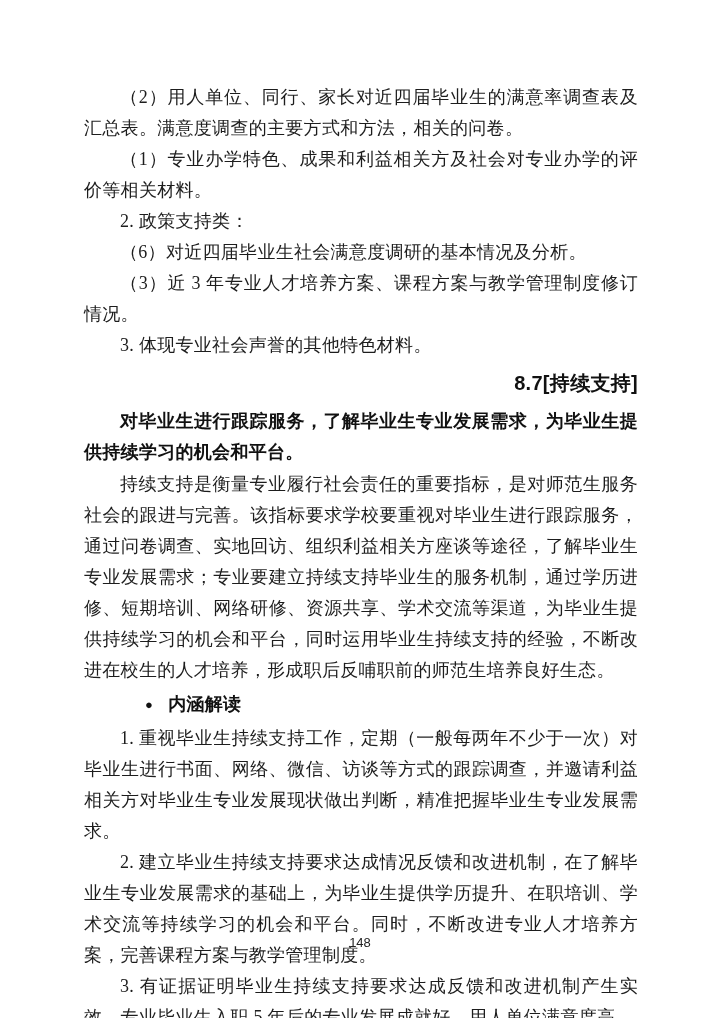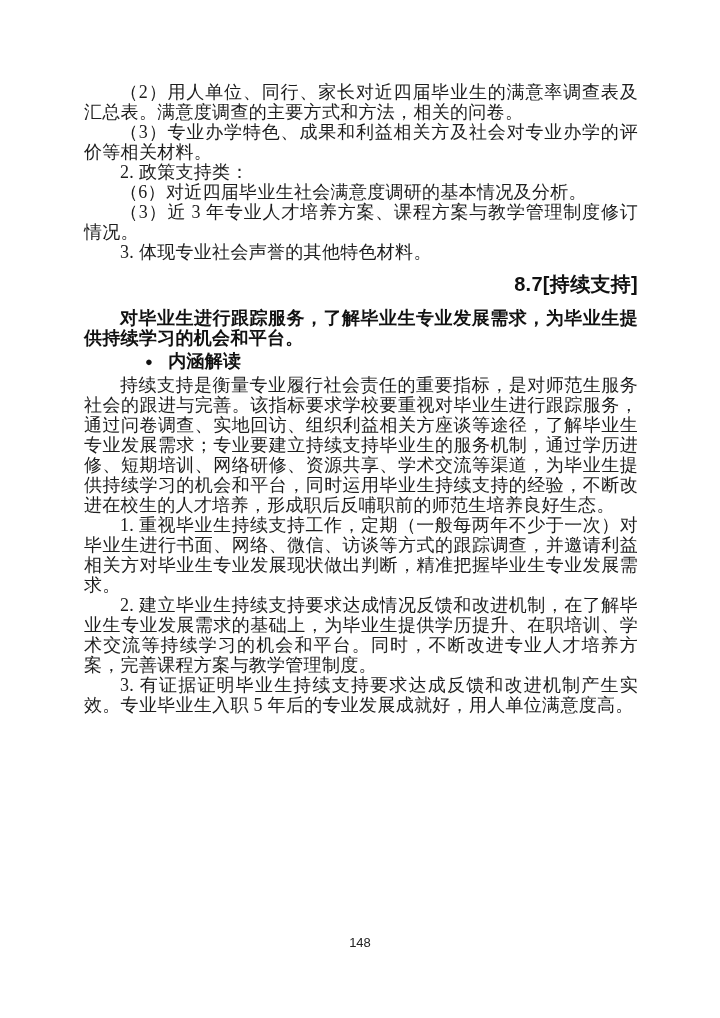--- a/index.html
+++ b/index.html
@@ -19,40 +19,40 @@
     position: absolute;
     left: 84px;
     top: 82px;
     width: 554px;
   }
   p.para {
     margin: 0;
     padding: 0;
     font-family: "Liberation Serif", "DejaVu Serif", serif;
     font-size: 18px;
-    line-height: 20px;
+    line-height: 31px;
     color: #1d1d1d;
     text-align: justify;
     letter-spacing: 0.3px;
   }
   p.para.body {
     text-indent: 2em;
   }
   p.para.heading {
     font-family: "Liberation Sans", "DejaVu Sans", sans-serif;
     font-weight: 700;
     font-size: 20px;
     line-height: 30px;
     text-indent: 54px;
     text-align: right;
     margin: 7px 0 9px 0;
     color: #111111;
   }
   p.para.intro {
-    font-family: Liberation Serif, serif;
+    font-family: Liberation Mono, monospace;
     font-weight: 700;
     text-indent: 2em;
     color: #111111;
   }
   p.para.bullet {
     font-family: "Liberation Sans", "DejaVu Sans", sans-serif;
     font-weight: 700;
     text-align: left;
     text-indent: 0;
     padding-left: 61px;
@@ -76,27 +76,27 @@
     font-size: 13px;
     color: #222222;
   }
 </style>
 </head>
 <body>
 
 <div class="page">
   <div class="doc-body">
       <p class="para body">（2）用人单位、同行、家长对近四届毕业生的满意率调查表及汇总表。满意度调查的主要方式和方法，相关的问卷。</p>
-      <p class="para body">（3）专业办学特色、成果和利益相关方及社会对专业办学的评价等相关材料。</p>
+      <p class="para body">（1）专业办学特色、成果和利益相关方及社会对专业办学的评价等相关材料。</p>
       <p class="para body">2. 政策支持类：</p>
       <p class="para body">（6）对近四届毕业生社会满意度调研的基本情况及分析。</p>
       <p class="para body">（3）近 3 年专业人才培养方案、课程方案与教学管理制度修订情况。</p>
       <p class="para body">3. 体现专业社会声誉的其他特色材料。</p>
       <p class="para heading">8.7[持续支持]</p>
       <p class="para intro">对毕业生进行跟踪服务，了解毕业生专业发展需求，为毕业生提供持续学习的机会和平台。</p>
+      <p class="para body">持续支持是衡量专业履行社会责任的重要指标，是对师范生服务社会的跟进与完善。该指标要求学校要重视对毕业生进行跟踪服务，通过问卷调查、实地回访、组织利益相关方座谈等途径，了解毕业生专业发展需求；专业要建立持续支持毕业生的服务机制，通过学历进修、短期培训、网络研修、资源共享、学术交流等渠道，为毕业生提供持续学习的机会和平台，同时运用毕业生持续支持的经验，不断改进在校生的人才培养，形成职后反哺职前的师范生培养良好生态。</p>
       <p class="para bullet"><span class="bullet-glyph">●</span><span>内涵解读</span></p>
-      <p class="para body">持续支持是衡量专业履行社会责任的重要指标，是对师范生服务社会的跟进与完善。该指标要求学校要重视对毕业生进行跟踪服务，通过问卷调查、实地回访、组织利益相关方座谈等途径，了解毕业生专业发展需求；专业要建立持续支持毕业生的服务机制，通过学历进修、短期培训、网络研修、资源共享、学术交流等渠道，为毕业生提供持续学习的机会和平台，同时运用毕业生持续支持的经验，不断改进在校生的人才培养，形成职后反哺职前的师范生培养良好生态。</p>
       <p class="para body">1. 重视毕业生持续支持工作，定期（一般每两年不少于一次）对毕业生进行书面、网络、微信、访谈等方式的跟踪调查，并邀请利益相关方对毕业生专业发展现状做出判断，精准把握毕业生专业发展需求。</p>
       <p class="para body">2. 建立毕业生持续支持要求达成情况反馈和改进机制，在了解毕业生专业发展需求的基础上，为毕业生提供学历提升、在职培训、学术交流等持续学习的机会和平台。同时，不断改进专业人才培养方案，完善课程方案与教学管理制度。</p>
       <p class="para body">3. 有证据证明毕业生持续支持要求达成反馈和改进机制产生实效。专业毕业生入职 5 年后的专业发展成就好，用人单位满意度高。</p>
     </div>
   <div class="page-number">148</div>
 </div>
 
 </body></html>

